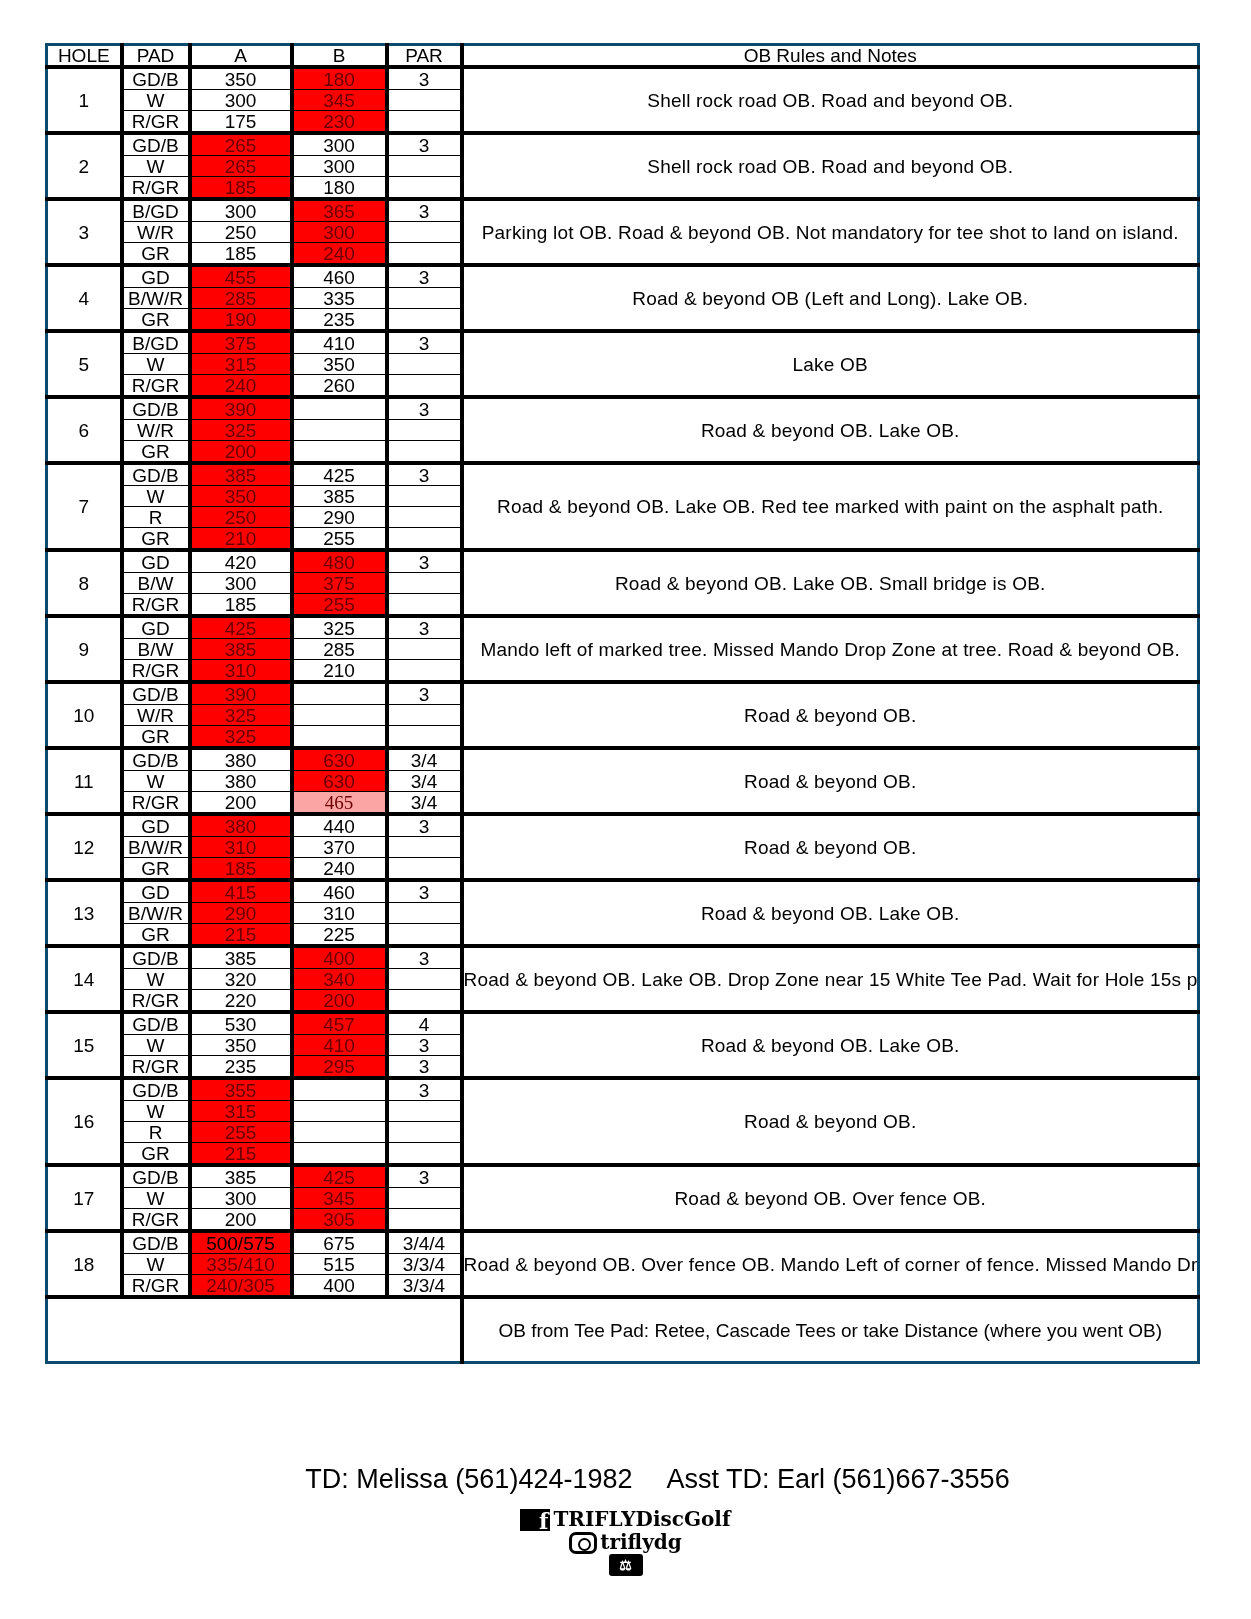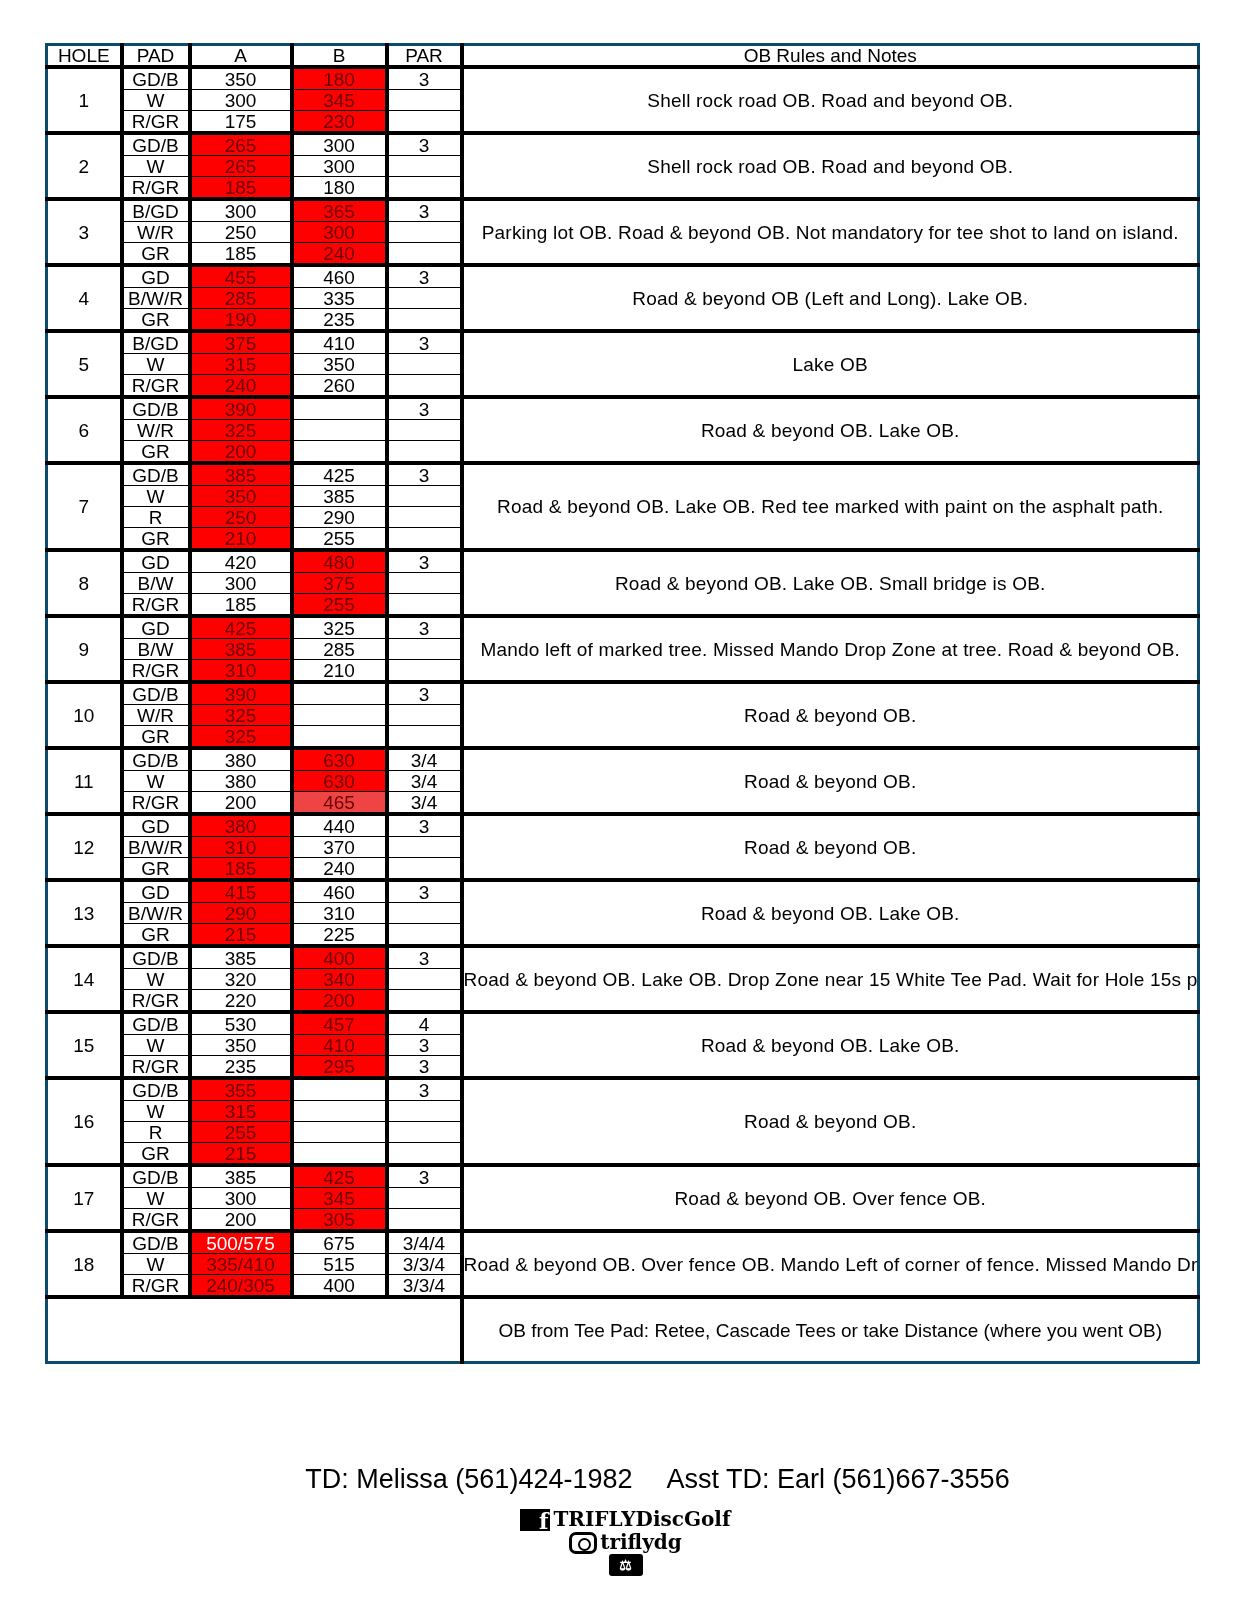--- a/index.html
+++ b/index.html
@@ -281,21 +281,21 @@
         </tr>
         <tr>
           <td class="sub pad">W</td>
           <td class="sub">380</td>
           <td class="sub red" style="background: rgb(255, 0, 0); color: rgb(106, 0, 0);">630</td>
           <td class="sub">3/4</td>
         </tr>
         <tr>
           <td class="sub pad last-row">R/GR</td>
           <td class="sub last-row">200</td>
-          <td class="sub last-row red" style="background: #ef4444; color: rgb(106, 0, 0);">465</td>
+          <td class="sub last-row red" style="background: #fca5a5; color: rgb(106, 0, 0); font-family: Liberation Serif, serif;">465</td>
           <td class="sub last-row">3/4</td>
         </tr>
         <tr>
           <td class="hole" rowspan="3">12</td>
           <td class="sub pad">GD</td>
           <td class="sub red" style="background: rgb(255, 0, 0); color: rgb(106, 0, 0);">380</td>
           <td class="sub">440</td>
           <td class="sub">3</td>
           <td class="notes" rowspan="3">Road &amp; beyond OB.</td>
         </tr>
@@ -413,21 +413,21 @@
         </tr>
         <tr>
           <td class="sub pad last-row">R/GR</td>
           <td class="sub last-row">200</td>
           <td class="sub last-row red" style="background: rgb(255, 0, 0); color: rgb(106, 0, 0); margin-top: 37px;">305</td>
           <td class="sub last-row"></td>
         </tr>
         <tr>
           <td class="hole" rowspan="3">18</td>
           <td class="sub pad">GD/B</td>
-          <td class="sub red" style="background: rgb(255, 0, 0); color: #ffffff;">500/575</td>
+          <td class="sub red" style="background: rgb(255, 0, 0); color: #000000;">500/575</td>
           <td class="sub">675</td>
           <td class="sub">3/4/4</td>
           <td class="notes" rowspan="3">Road &amp; beyond OB. Over fence OB. Mando Left of corner of fence. Missed Mando Drop Zone at corner of fence.</td>
         </tr>
         <tr>
           <td class="sub pad">W</td>
           <td class="sub red" style="background: rgb(255, 0, 0); color: rgb(106, 0, 0);">335/410</td>
           <td class="sub">515</td>
           <td class="sub">3/3/4</td>
         </tr>

